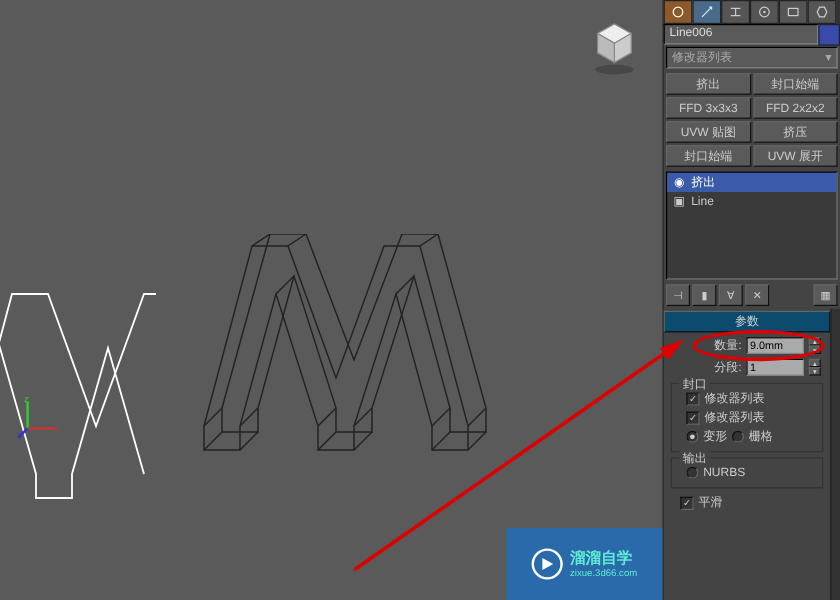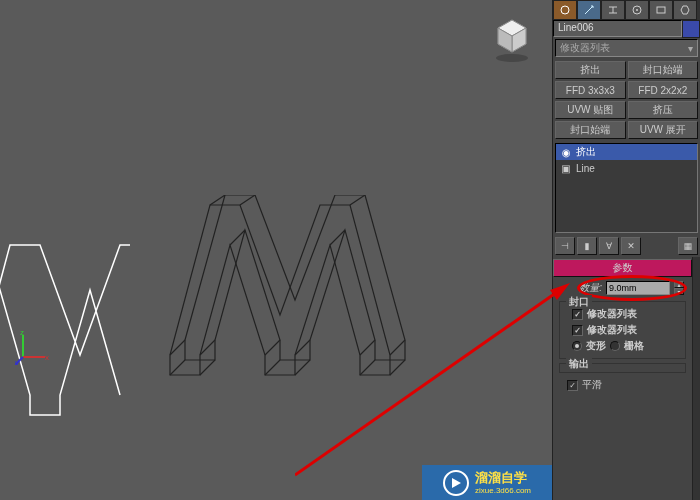--- a/index.html
+++ b/index.html
@@ -17,36 +17,36 @@
 .color-swatch { width: 18px; height: 18px; background: #3a4aaa; border: 1px solid #222; }
 .dropdown { background: #5a5a5a; border: 1px inset #333; color: #aaa; padding: 2px 4px; height: 18px; display: flex; align-items: center; justify-content: space-between; margin: 2px; }
 .btn-grid { display: grid; grid-template-columns: 1fr 1fr; gap: 2px; padding: 2px; }
 .mod-btn { background: #5a5a5a; border: 1px outset #666; color: #ccc; font-size: 10px; height: 18px; display: flex; align-items: center; justify-content: center; }
 .stack { background: #3a3a3a; border: 1px inset #222; margin: 2px; height: 90px; position: relative; }
 .stack-row { display: flex; align-items: center; padding: 1px 4px; height: 16px; }
 .stack-row.active { background: #3a5aaa; color: #fff; }
 .stack-icon { width: 12px; height: 12px; margin-right: 4px; display: flex; align-items: center; justify-content: center; }
 .stack-bottom-tools { display: flex; height: 22px; padding: 2px; gap: 2px; align-items: center; }
 .stack-tool { width: 20px; height: 18px; background: #5a5a5a; border: 1px outset #666; display: flex; align-items: center; justify-content: center; font-size: 9px; }
-.rollout-header { background: #be185d; border: 1px outset #666; height: 18px; display: flex; align-items: center; justify-content: center; margin: 2px 0; font-size: 10px; }
+.rollout-header { background: #0c4a6e; border: 1px outset #666; height: 18px; display: flex; align-items: center; justify-content: center; margin: 2px 0; font-size: 10px; }
 .param-row { display: flex; align-items: center; padding: 2px 8px; height: 18px; justify-content: flex-end; gap: 4px; }
-.param-label { color: #ccc; font-size: 10px; font-style: italic; }
-.spinner { background: #aaa; border: 1px inset #333; width: 64px; height: 14px; color: #000; font-size: 9px; padding: 0 2px; display: flex; align-items: center; }
+.param-label { color: #ccc; font-size: 10px; }
+.spinner { background: #aaa; border: 1px inset #333; width: 48px; height: 14px; color: #000; font-size: 9px; padding: 0 2px; display: flex; align-items: center; }
 .spinner-btns { display: flex; flex-direction: column; }
 .spinner-btn { width: 10px; height: 7px; background: #5a5a5a; border: 1px outset #666; font-size: 6px; display: flex; align-items: center; justify-content: center; }
-.group-box { border: 1px solid #333; margin: 4px 6px; padding: 4px; position: relative; font-weight: bold; }
+.group-box { border: 1px solid #333; margin: 4px 6px; padding: 4px; position: relative; }
 .group-label { position: absolute; top: -7px; left: 6px; background: #444; padding: 0 3px; font-size: 10px; color: #ccc; }
 .checkbox-row { display: flex; align-items: center; padding: 1px 8px; height: 16px; gap: 4px; }
 .checkbox { width: 11px; height: 11px; background: #333; border: 1px inset #666; display: flex; align-items: center; justify-content: center; color: #ccc; font-size: 8px; }
 .radio-row { display: flex; align-items: center; padding: 1px 8px; height: 16px; gap: 4px; }
 .radio { width: 10px; height: 10px; border-radius: 50%; background: #333; border: 1px inset #666; position: relative; }
 .radio.checked::after { content: ''; position: absolute; top: 2px; left: 2px; width: 4px; height: 4px; border-radius: 50%; background: #ccc; }
 .annotation-ellipse { position: absolute; border: 3px solid #d00; border-radius: 50%; pointer-events: none; }
 .annotation-arrow { position: absolute; pointer-events: none; }
-.watermark { position: absolute; bottom: 0; right: 148px; width: 130px; height: 35px; background: #2a6aaa; display: flex; align-items: center; justify-content: center; gap: 6px; color: #fde047; }
+.watermark { position: absolute; bottom: 0; right: 148px; width: 130px; height: 60px; background: #2a6aaa; display: flex; align-items: center; justify-content: center; gap: 6px; color: #5eead4; }
 .watermark-icon { width: 26px; height: 26px; border: 2px solid #fff; border-radius: 50%; display: flex; align-items: center; justify-content: center; }
 .watermark-text { display: flex; flex-direction: column; font-size: 10px; line-height: 1.2; }
 .scroll-track { width: 8px; background: #333; border-left: 1px solid #222; }
 .panel-scroll { display: flex; flex: 1; overflow: hidden; }
 .scroll-content { flex: 1; overflow: hidden; }
 </style>
 </head>
 <body>
 
 <div class="viewport">
@@ -175,20 +175,28 @@
 
       <div class="param-row">
         <span class="param-label">数量:</span>
         <div class="spinner">9.0mm</div>
         <div class="spinner-btns">
           <div class="spinner-btn">▴</div>
           <div class="spinner-btn">▾</div>
         </div>
       </div>
 
+      <div class="param-row">
+        <span class="param-label">分段:</span>
+        <div class="spinner">1</div>
+        <div class="spinner-btns">
+          <div class="spinner-btn">▴</div>
+          <div class="spinner-btn">▾</div>
+        </div>
+      </div>
 
       <div class="group-box">
         <span class="group-label">封口</span>
         <div class="checkbox-row">
           <div class="checkbox">✓</div>
           <span>修改器列表</span>
         </div>
         <div class="checkbox-row">
           <div class="checkbox">✓</div>
           <span>修改器列表</span>
@@ -196,20 +204,24 @@
         <div class="radio-row" style="">
           <div class="radio checked"></div>
           <span>变形</span>
           <div class="radio"></div>
           <span>栅格</span>
         </div>
       </div>
 
       <div class="group-box">
         <span class="group-label">输出</span>
+        <div class="radio-row">
+          <div class="radio"></div>
+          <span>NURBS</span>
+        </div>
       </div>
 
       <div class="checkbox-row" style="padding-left:14px">
         <div class="checkbox">✓</div>
         <span>平滑</span>
       </div>
     </div>
     <div class="scroll-track"></div>
   </div>
 </div>

